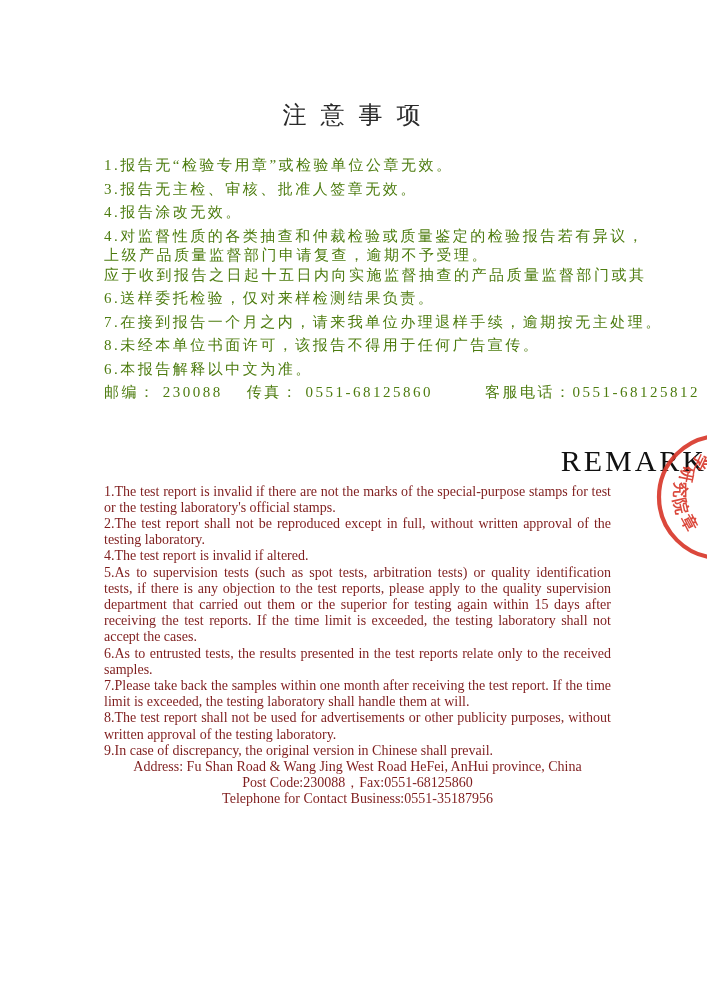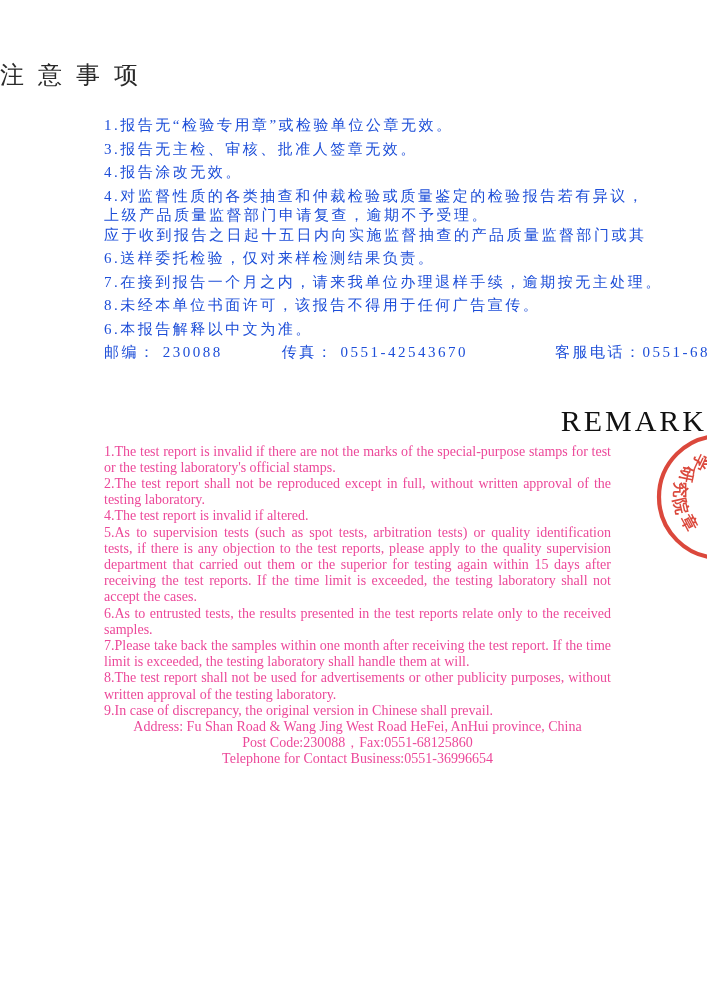--- a/index.html
+++ b/index.html
@@ -11,63 +11,63 @@
     position: relative;
     width: 707px;
     height: 1000px;
     background: #ffffff;
     overflow: hidden;
     font-family: "Liberation Serif", "DejaVu Serif", serif;
     color: #1f1f1f;
   }
   
   .cn-title {
-    padding-top: 60px;
+    padding-top: 100px;
+    text-align: center;
     font-size: 24px;
     font-weight: 500;
     letter-spacing: 4px;
     line-height: 30px;
     color: #2a2a2a;
   }
   .cn-list {
     margin: 26px 0 0 104px;
     width: 575px;
     font-size: 15px;
     letter-spacing: 2.5px;
-    color: #1d4ed8;
+    color: #4d7c0f;
   }
   .cn-item { margin-bottom: 4px; }
   .cn-line {
     line-height: 19.5px;
     white-space: nowrap;
   }
   .cn-contact-row {
     display: flex;
     align-items: flex-start;
     line-height: 19.5px;
     white-space: nowrap;
-    gap: 35px;
   }
   .cn-contact-row .gap-sm { margin-left: 24px; }
   .cn-contact-row .gap-lg { margin-left: 52px; }
   
   .en-title {
     margin-top: 40px;
     text-align: right;
     font-size: 30px;
     letter-spacing: 3px;
     line-height: 36px;
     color: #111111;
   }
   .en-list {
     margin: 5px 0 0 104px;
     width: 507px;
     font-size: 14px;
     line-height: 16.2px;
-    color: #ec4899;
+    color: #7f1d1d;
   }
   .en-item {
     text-align: justify;
     text-justify: inter-word;
   }
   .en-plain { text-align: center; }
   
   .stamp-svg {
     position: absolute;
     left: 600px;
@@ -113,39 +113,39 @@
     </div>
     <div class="cn-item">
       <div class="cn-line">8.未经本单位书面许可，该报告不得用于任何广告宣传。</div>
     </div>
     <div class="cn-item">
       <div class="cn-line">6.本报告解释以中文为准。</div>
     </div>
 
     <div class="cn-contact-row">
       <span>邮编： 230088</span>
-      <span class="gap-sm">传真： 0551-42543670</span>
+      <span class="gap-sm">传真： 0551-68125860</span>
       <span class="gap-lg">客服电话：0551-68125812</span>
     </div>
   </div>
 
   <div class="en-title">REMARK</div>
 
   <div class="en-list">
     <div class="en-item">1.The test report is invalid if there are not the marks of the special-purpose stamps for test or the testing  laboratory's  official  stamps.</div>
     <div class="en-item">2.The test report shall not be reproduced except in full, without written approval of the testing  laboratory.</div>
     <div class="en-item">4.The test report is invalid  if altered.</div>
     <div class="en-item">5.As to supervision tests (such as spot tests, arbitration tests) or quality identification tests, if there is any objection to the test reports, please apply to the quality supervision department that carried out them or the superior for testing again within 15 days after receiving the test reports. If the time limit is exceeded, the testing laboratory shall not accept the cases.</div>
     <div class="en-item">6.As to entrusted tests, the results presented in the test reports relate only to the received samples.</div>
     <div class="en-item">7.Please take back the samples within one month after receiving the test report. If the time limit is exceeded, the testing laboratory shall handle them at will.</div>
     <div class="en-item">8.The test report shall not be used for advertisements or other publicity  purposes, without written approval of the testing laboratory.</div>
     <div class="en-item">9.In case of discrepancy, the original version in Chinese shall prevail.</div>
     <div class="en-plain">Address: Fu Shan Road &amp; Wang Jing West Road HeFei, AnHui province, China</div>
     <div class="en-plain">Post Code:230088，Fax:0551-68125860</div>
-    <div class="en-plain">Telephone  for Contact Business:0551-36996654</div>
+    <div class="en-plain">Telephone  for Contact Business:0551-35187956</div>
   </div>
 
   <svg class="stamp-svg" viewBox="0 0 160 170" xmlns="http://www.w3.org/2000/svg" aria-hidden="true">
     <circle cx="120" cy="85" r="61" fill="none" stroke-width="4.2" stroke="#d8392c"></circle>
     <text class="stamp-char" text-anchor="middle" dominant-baseline="central" transform="translate(100,50.4) rotate(115)" fill="#d8392c">学</text>
     <text class="stamp-char" text-anchor="middle" dominant-baseline="central" transform="translate(87.2,62.1) rotate(102)" fill="#d8392c">研</text>
     <text class="stamp-char" text-anchor="middle" dominant-baseline="central" transform="translate(80.7,77.4) rotate(90)" fill="#d8392c">究</text>
     <text class="stamp-char" text-anchor="middle" dominant-baseline="central" transform="translate(81,94) rotate(77)" fill="#d8392c">院</text>
     <text class="stamp-char" text-anchor="middle" dominant-baseline="central" transform="translate(89.4,110.7) rotate(62)" fill="#d8392c">章</text>
   </svg>

